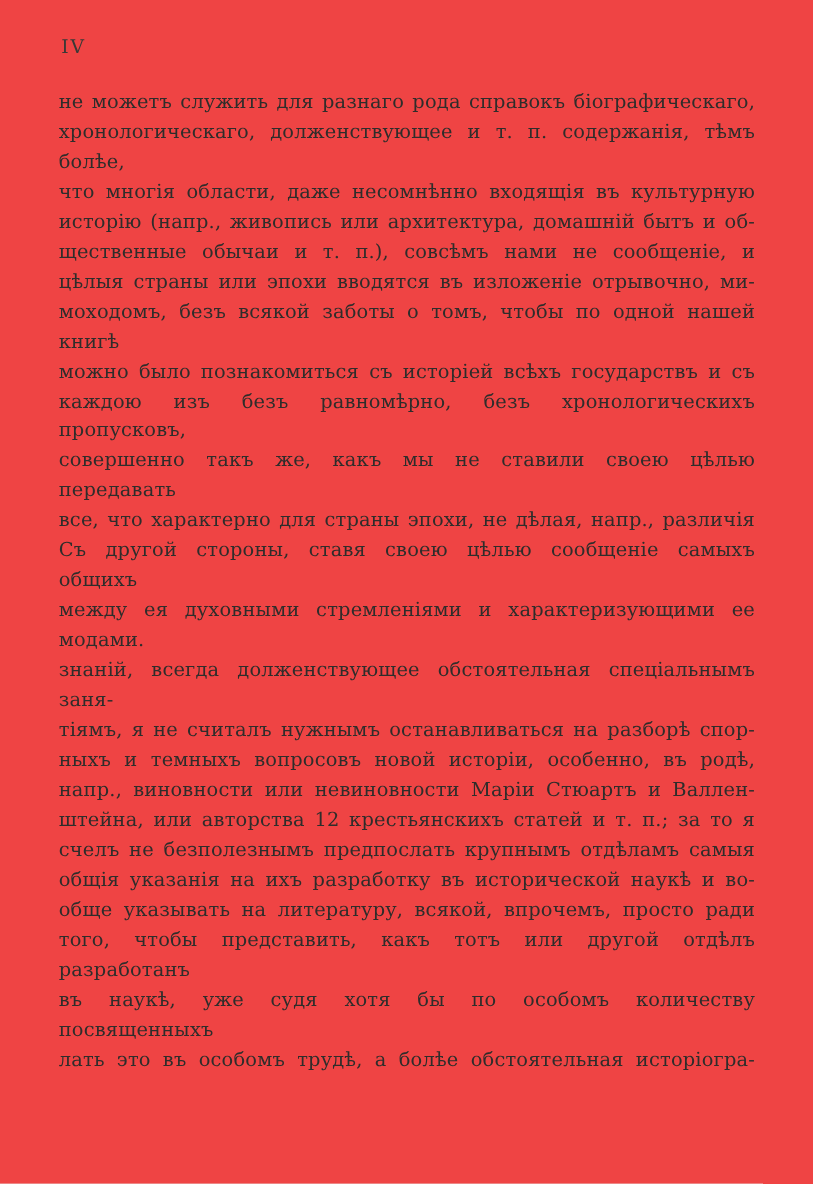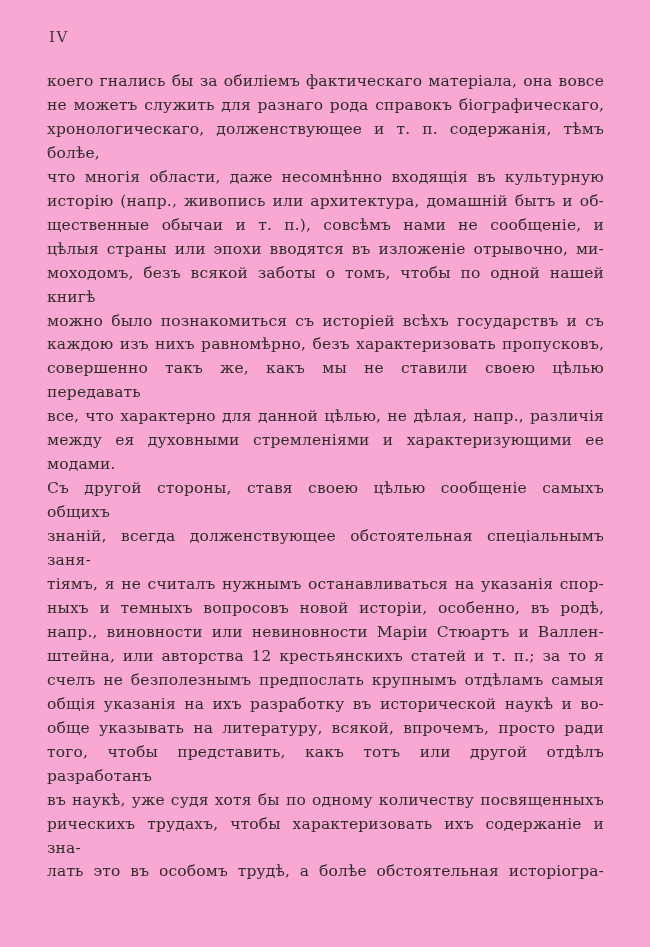--- a/index.html
+++ b/index.html
@@ -5,21 +5,21 @@
   html, body {
     margin: 0;
     padding: 0;
     background: #e9e9e7;
   }
   .page {
     position: relative;
     width: 650px;
     height: 947px;
     margin: 0 auto;
-    background: #f9a8d4;
+    background: #ef4444;
     overflow: hidden;
     font-family: "DejaVu Serif", "Liberation Serif", serif;
     color: #2e2d2b;
   }
   .page-number {
     position: absolute;
     top: 28px;
     left: 49px;
     font-size: 15px;
     letter-spacing: 1.5px;
@@ -42,40 +42,38 @@
     white-space: normal;
     color: #2e2d2b;
   }
 </style>
 </head>
 <body>
 
 <div class="page">
   <div class="page-number">IV</div>
   <div class="text-block">
-      <div class="line">коего гнались бы за обиліемъ фактическаго матеріала, она вовсе</div>
       <div class="line">не можетъ служить для разнаго рода справокъ біографическаго,</div>
       <div class="line">хронологическаго, долженствующее и т. п. содержанія, тѣмъ болѣе,</div>
       <div class="line">что многія области, даже несомнѣнно входящія въ культурную</div>
       <div class="line">исторію (напр., живопись или архитектура, домашній бытъ и об-</div>
       <div class="line">щественные обычаи и т. п.), совсѣмъ нами не сообщеніе, и</div>
       <div class="line">цѣлыя страны или эпохи вводятся въ изложеніе отрывочно, ми-</div>
       <div class="line">моходомъ, безъ всякой заботы о томъ, чтобы по одной нашей книгѣ</div>
       <div class="line">можно было познакомиться съ исторіей всѣхъ государствъ и съ</div>
-      <div class="line">каждою изъ нихъ равномѣрно, безъ характеризовать пропусковъ,</div>
+      <div class="line">каждою изъ безъ равномѣрно, безъ хронологическихъ пропусковъ,</div>
       <div class="line">совершенно такъ же, какъ мы не ставили своею цѣлью передавать</div>
-      <div class="line">все, что характерно для данной цѣлью, не дѣлая, напр., различія</div>
+      <div class="line">все, что характерно для страны эпохи, не дѣлая, напр., различія</div>
+      <div class="line">Съ другой стороны, ставя своею цѣлью сообщеніе самыхъ общихъ</div>
       <div class="line">между ея духовными стремленіями и характеризующими ее модами.</div>
-      <div class="line">Съ другой стороны, ставя своею цѣлью сообщеніе самыхъ общихъ</div>
       <div class="line">знаній, всегда долженствующее обстоятельная спеціальнымъ заня-</div>
-      <div class="line">тіямъ, я не считалъ нужнымъ останавливаться на указанія спор-</div>
+      <div class="line">тіямъ, я не считалъ нужнымъ останавливаться на разборѣ спор-</div>
       <div class="line">ныхъ и темныхъ вопросовъ новой исторіи, особенно, въ родѣ,</div>
       <div class="line">напр., виновности или невиновности Маріи Стюартъ и Валлен-</div>
       <div class="line">штейна, или авторства 12 крестьянскихъ статей и т. п.; за то я</div>
       <div class="line">счелъ не безполезнымъ предпослать крупнымъ отдѣламъ самыя</div>
       <div class="line">общія указанія на ихъ разработку въ исторической наукѣ и во-</div>
       <div class="line">обще указывать на литературу, всякой, впрочемъ, просто ради</div>
       <div class="line">того, чтобы представить, какъ тотъ или другой отдѣлъ разработанъ</div>
-      <div class="line">въ наукѣ, уже судя хотя бы по одному количеству посвященныхъ</div>
-      <div class="line">рическихъ трудахъ, чтобы характеризовать ихъ содержаніе и зна-</div>
+      <div class="line">въ наукѣ, уже судя хотя бы по особомъ количеству посвященныхъ</div>
       <div class="line">лать это въ особомъ трудѣ, а болѣе обстоятельная исторіогра-</div>
     </div>
 </div>
 
 </body></html>

